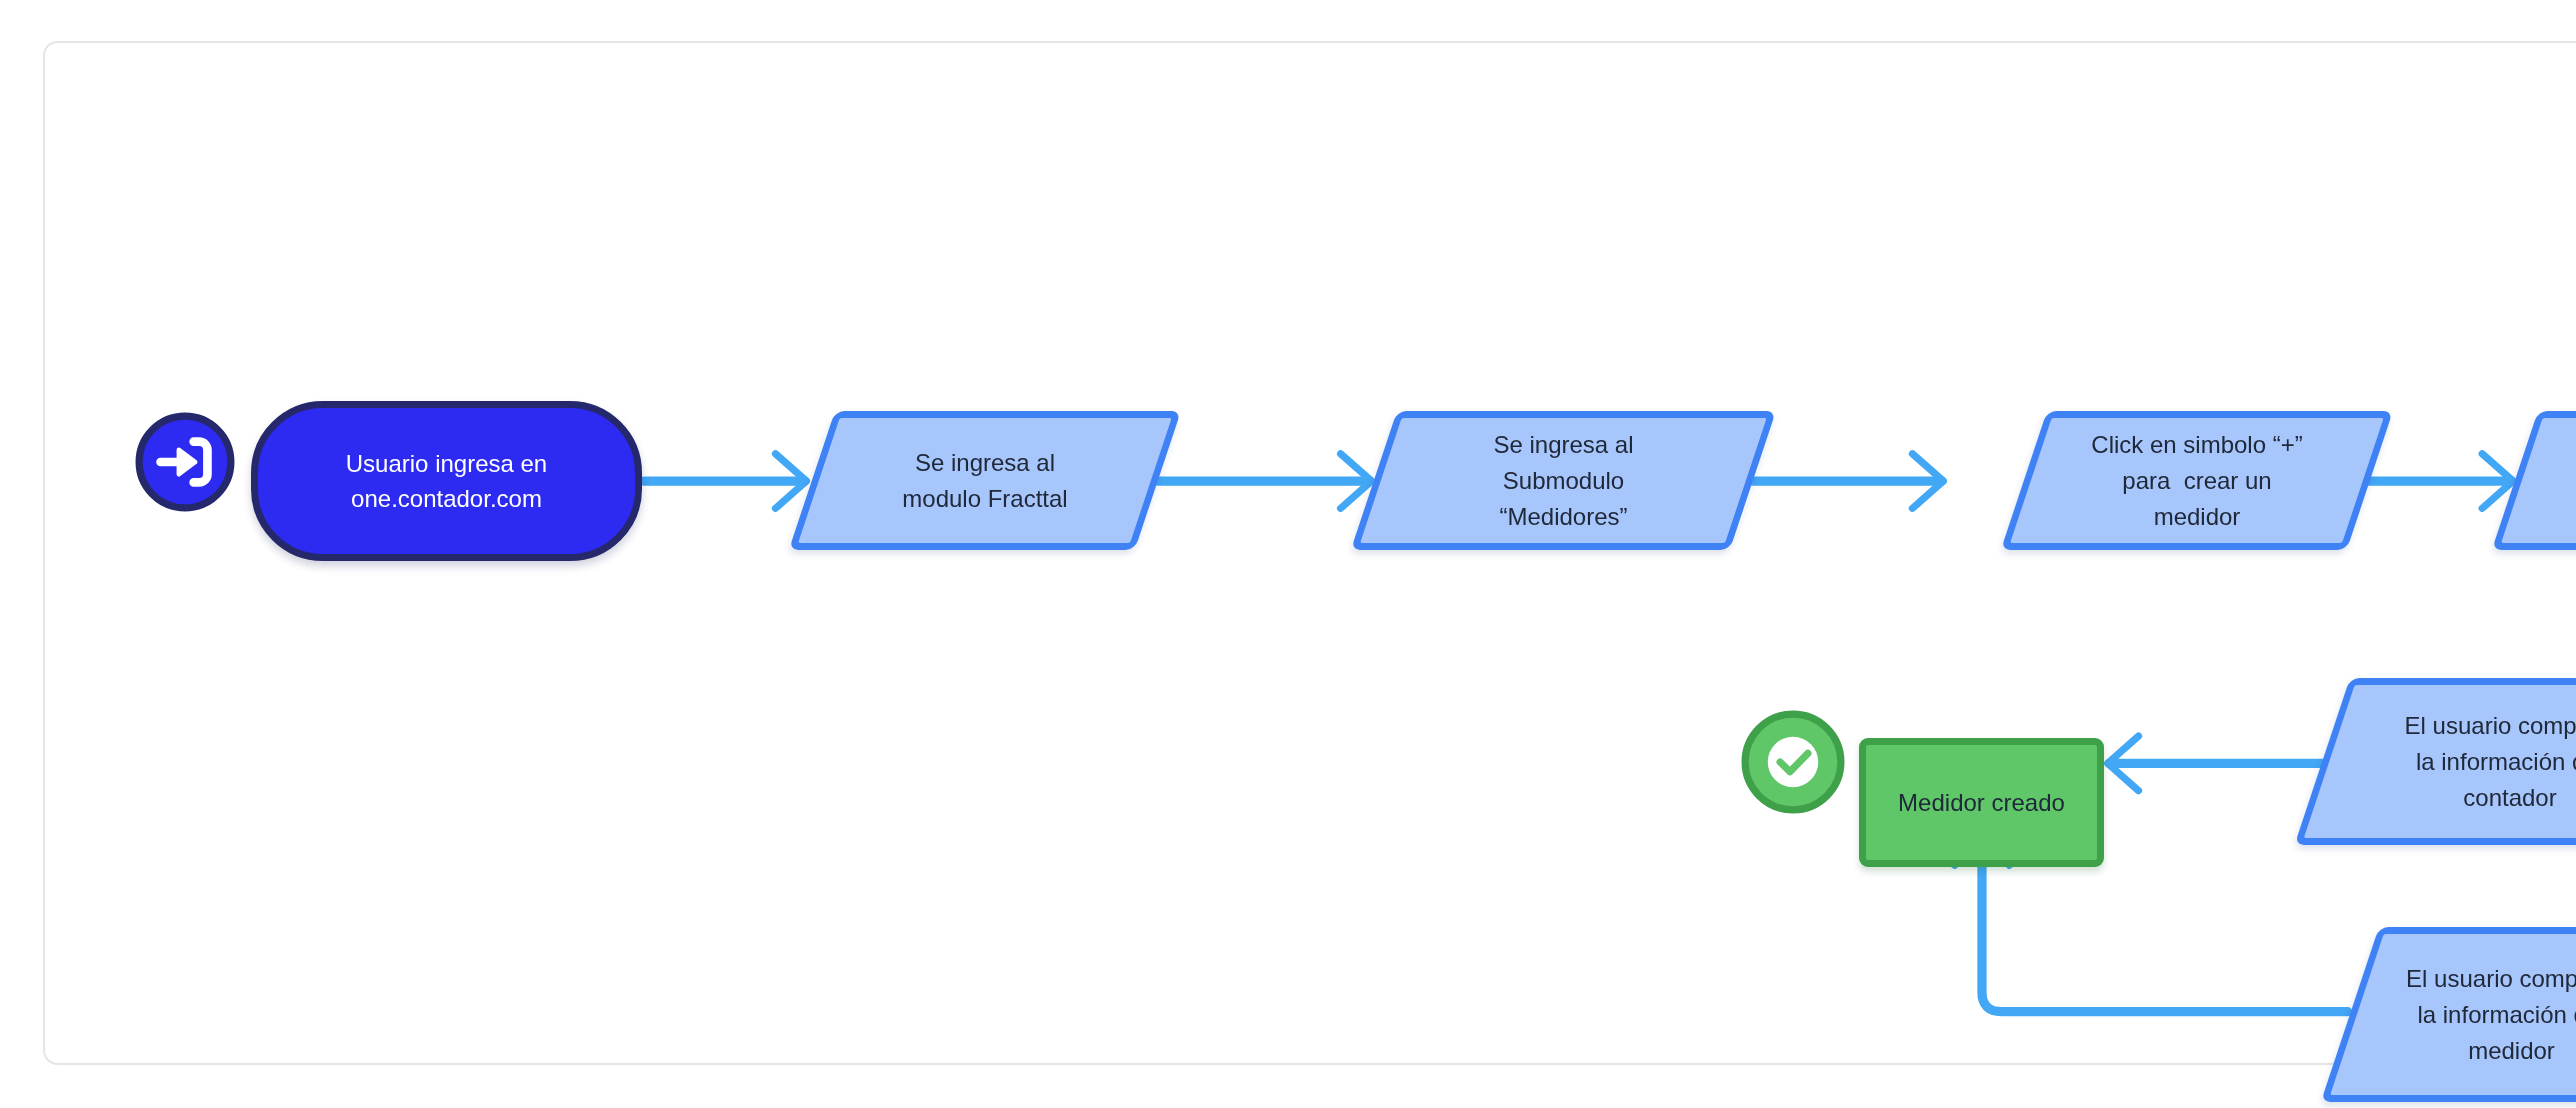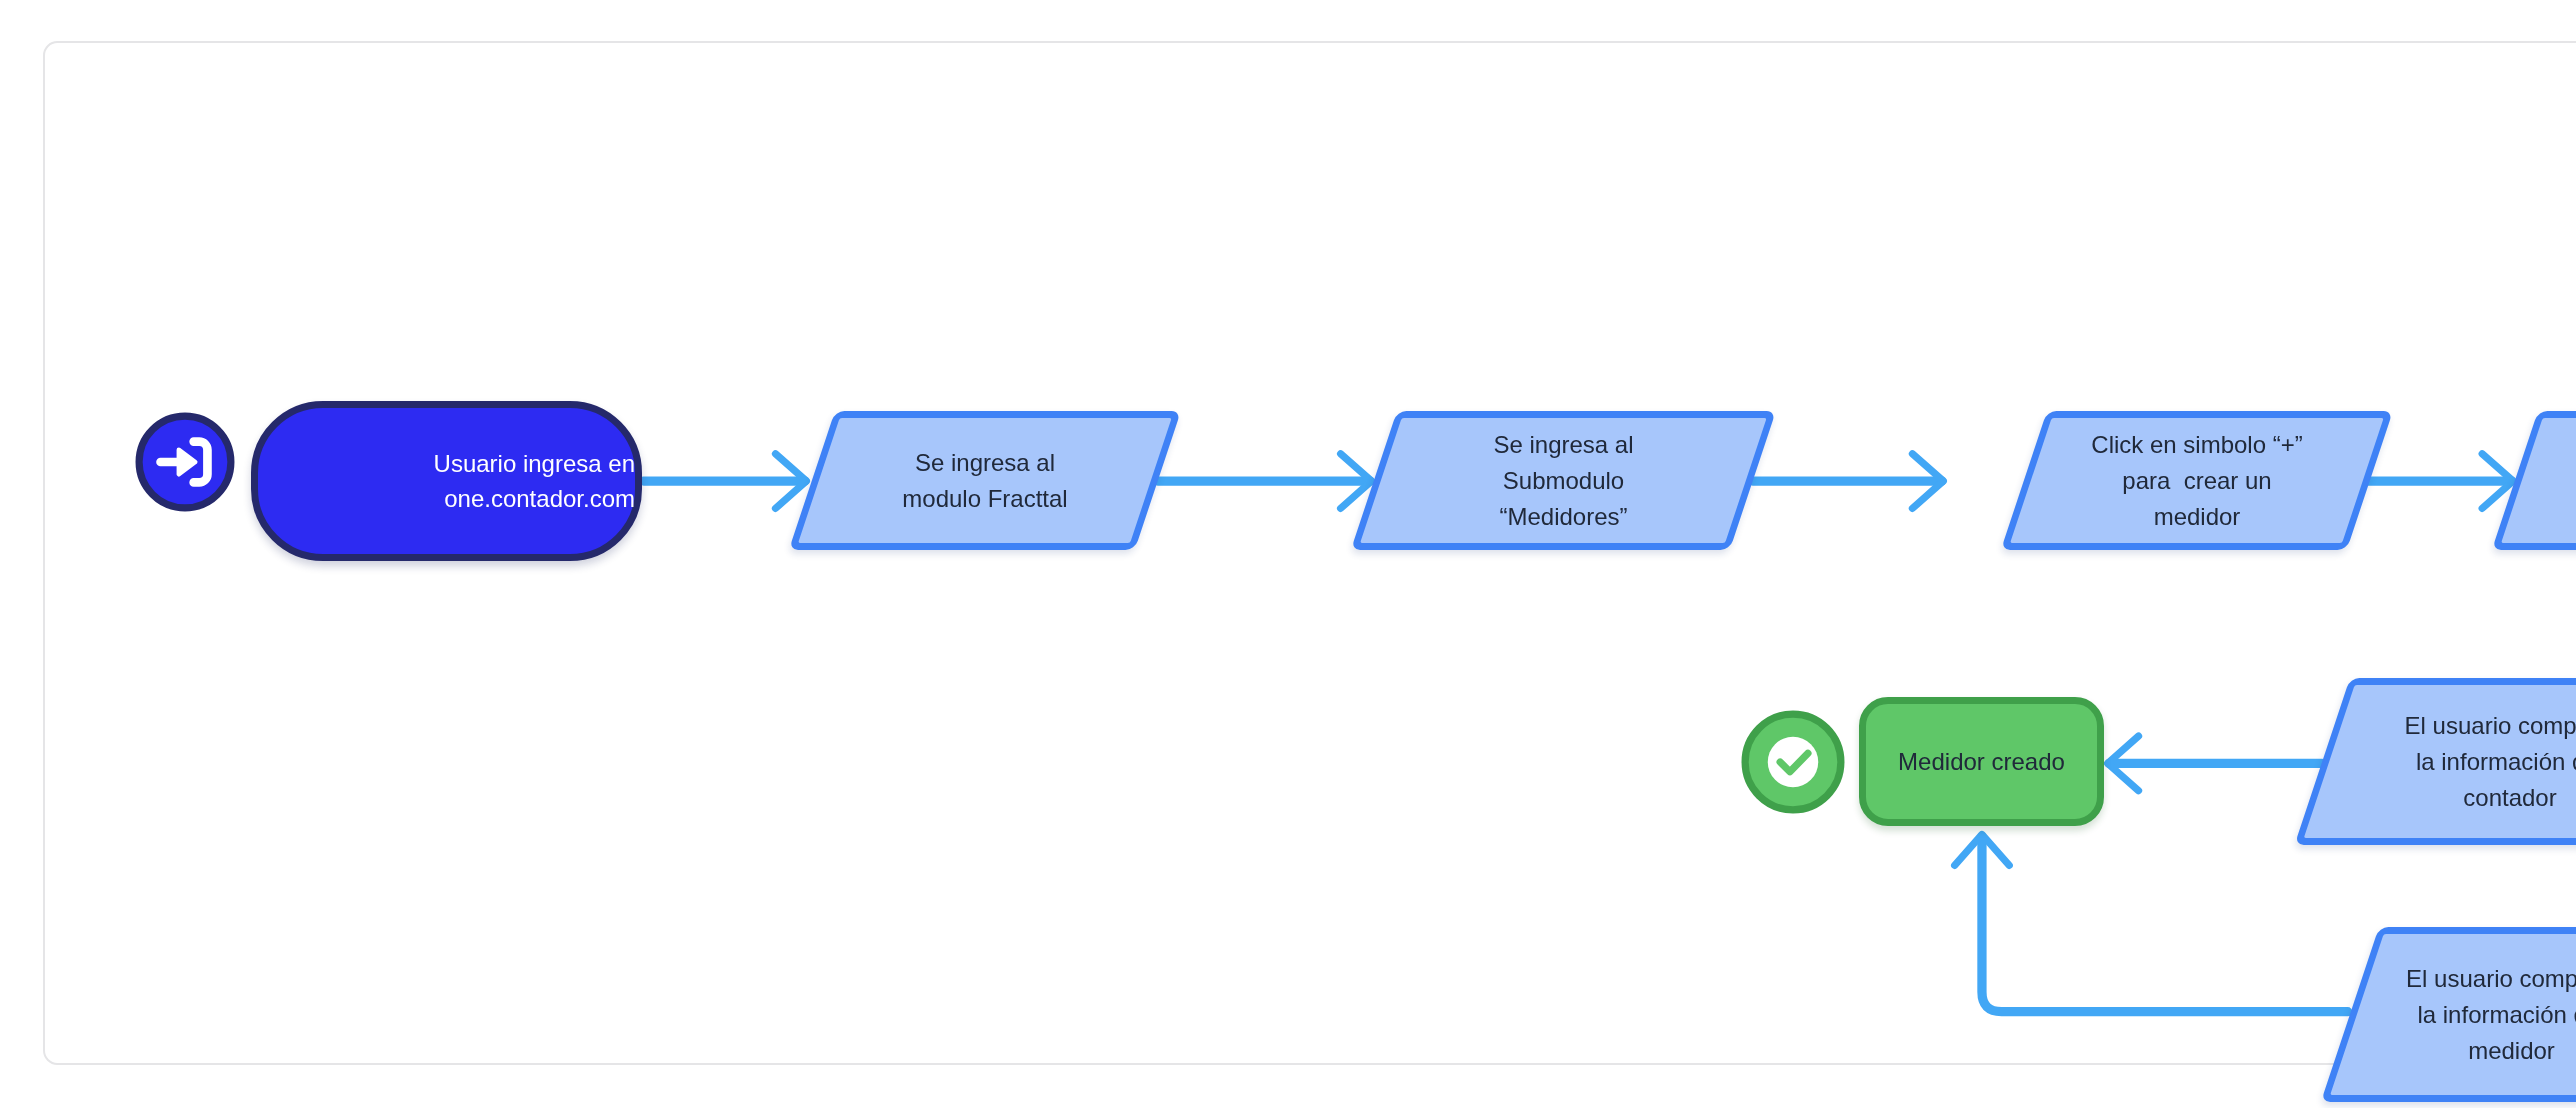--- a/index.html
+++ b/index.html
@@ -35,24 +35,25 @@
   .pgram-bg{
     left:var(--s);width:calc(100% - var(--s));
     background:var(--fill-blue);border:7.2px solid var(--edge-blue);border-radius:9.3px;
     transform:skewX(-18.4deg);transform-origin:top left;
     box-shadow:0 4.1px 7.2px rgba(20,50,120,0.14);
   }
   .pill{
     background:var(--brand-indigo);border:7.7px solid var(--brand-navy);border-radius:72px;
     box-shadow:0 5.2px 8.2px rgba(20,30,90,0.20);
   }
-  .pill .node-text{color:#ffffff;font-size:24px;line-height:35px;align-items:flex-end;}
+  .pill .node-text{color:#ffffff;font-size:24px;line-height:35px;}
   .green-box{
-    background:var(--green-fill);border:7.2px solid var(--green-border);border-radius:29px;
+    background:var(--green-fill);border:7.2px solid var(--green-border);border-radius:9px;
     box-shadow:0 4.1px 7.2px rgba(20,90,30,0.18);
+    margin-top:41px;
   }
   .icon-svg{position:absolute;}
   svg.connectors{position:absolute;left:0;top:0;width:4047px;height:1109px;z-index:0;}
   .conn{stroke:var(--arrow-blue);stroke-width:18;fill:none;stroke-linecap:round;}
   .chev{stroke:var(--arrow-blue);stroke-width:14;fill:none;stroke-linecap:round;stroke-linejoin:round;}
 </style>
 </head>
 <body>
 
 <div class="card">

